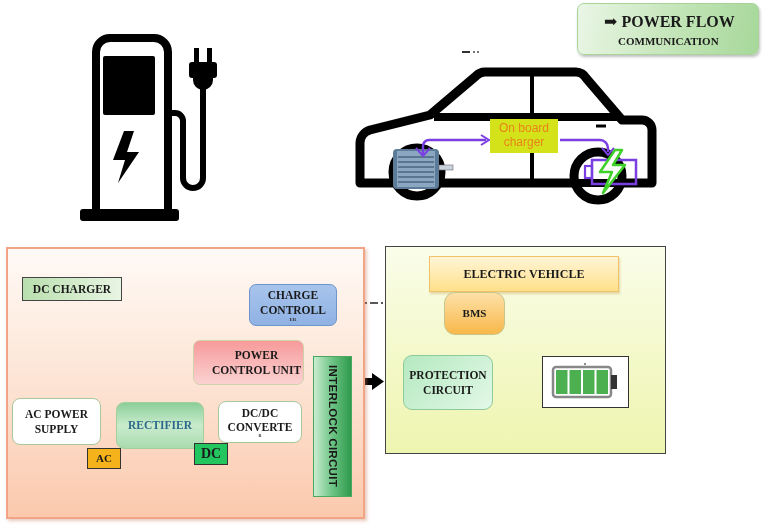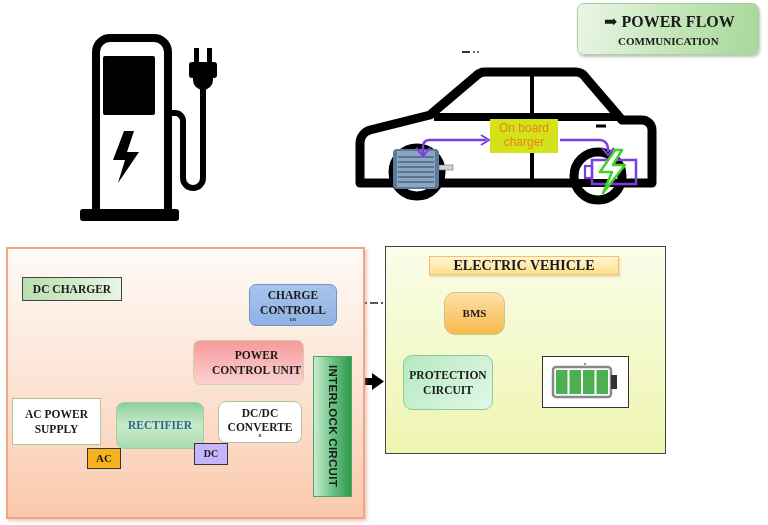--- a/index.html
+++ b/index.html
@@ -47,65 +47,65 @@
     border: 1.5px solid #6f94cc; border-radius: 7px;
   }
   #pcu {
     left: 193px; top: 340px; width: 111px; height: 45px;
     background: linear-gradient(180deg, #f79a9a 0%, #fbd2d2 100%);
     border: 1.5px solid #cfd2a8; border-radius: 7px; padding-left: 16px;
   }
   #ac-supply {
     left: 12px; top: 398px; width: 89px; height: 47px;
     background: #ffffff;
-    border: 1.5px solid #a9c89a; border-radius: 0;
+    border: 1.5px solid #a9c89a; border-radius: 8px;
   }
   #rectifier {
     left: 116px; top: 402px; width: 88px; height: 47px;
     background: linear-gradient(180deg, #8ccf98 0%, #c9ebcd 50%, #a9dbae 100%);
     border: 1.5px solid #a6cf9e; border-radius: 8px;
     color: #2d6a8a !important;
   }
   #dcdc {
     left: 218px; top: 401px; width: 84px; height: 42px;
     background: #ffffff;
     border: 1.5px solid #a9c89a; border-radius: 8px;
   }
   #ac-tag {
     left: 87px; top: 448px; width: 34px; height: 21px;
     background: #f5b21a; border: 1.5px solid #333; font-size: 11px;
   }
   #dc-tag {
     left: 194px; top: 443px; width: 34px; height: 22px;
-    background: #c4b5fd; border: 1.5px solid #333; font-size: 10px;
+    background: #22c55e; border: 1.5px solid #333; font-size: 14px;
   }
   #interlock {
     left: 313px; top: 356px; width: 39px; height: 141px;
     background: linear-gradient(90deg, #c9ecd0 0%, #6cc384 50%, #2e9a4b 100%);
     border: 1.5px solid #4aa860;
   }
   #interlock span {
     display:block; writing-mode: vertical-rl; text-orientation: mixed;
     font-family: "Liberation Sans", "DejaVu Sans", sans-serif;
     font-weight: bold; font-size: 11.5px; color: #1a1a1a;
     letter-spacing: 0.3px;
   }
 
   
   #ev-panel {
     left: 385px; top: 246px; width: 279px; height: 206px;
     background: linear-gradient(180deg, #fafde9 0%, #f3f8c6 60%, #eef5b0 100%);
     border: 1.5px solid #444;
   }
   #ev-title {
-    left: 429px; top: 256px; width: 190px; height: 19px;
+    left: 429px; top: 256px; width: 190px; height: 36px;
     background: linear-gradient(180deg, #fff4d6 0%, #ffe08a 100%);
     border: 1px solid #f0c36a;
     box-shadow: 1px 2px 2px rgba(180,130,40,0.3);
-    font-size: 14px;
+    font-size: 12px;
     text-align: center;
   }
   #bms {
     left: 444px; top: 292px; width: 61px; height: 43px;
     background: linear-gradient(180deg, #fde1a8 0%, #f8b84a 100%);
     border: 1.5px solid #c6c58a; border-radius: 11px;
     font-size: 11px;
   }
   #protection {
     left: 403px; top: 355px; width: 90px; height: 55px;

